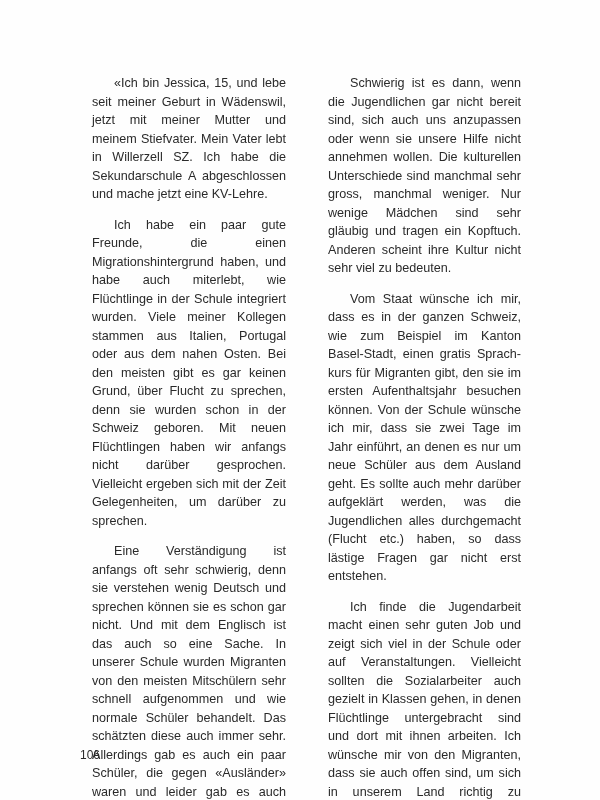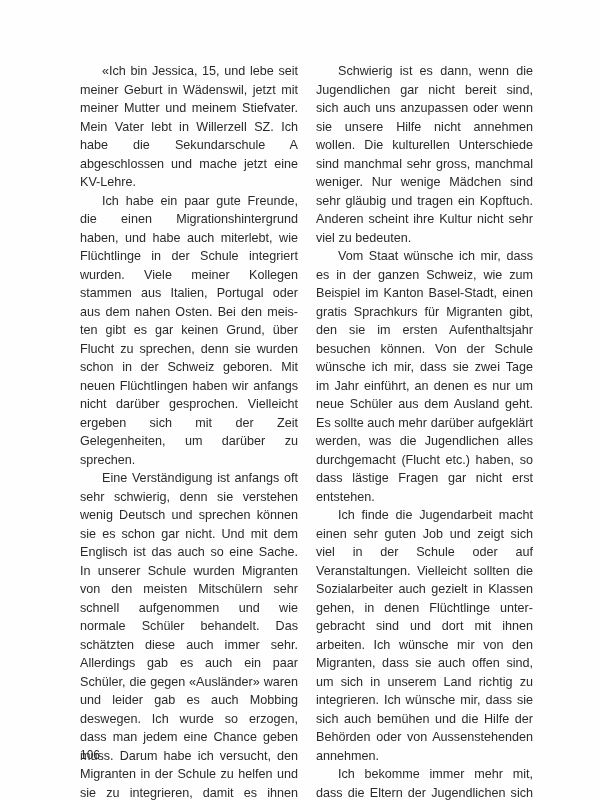--- a/index.html
+++ b/index.html
@@ -6,21 +6,21 @@
   body { width: 600px; height: 800px; position: relative; overflow: hidden; }
   .page { position: absolute; left: 0; top: 0; width: 600px; height: 800px; background: #fefefe; }
   .col {
     position: absolute; top: 62px; width: 218px;
     font-family: "Liberation Sans", sans-serif;
     font-size: 12.6px; line-height: 18.5px; color: #2a2a2a;
     text-align: justify; hyphens: manual;
   }
   .col-left { left: 80px; }
   .col-right { left: 316px; width: 217px; }
-  .col p { margin: 0; text-indent: 22px; }
+  .col p { margin: 12px; text-indent: 22px; }
   .page-number {
     position: absolute; left: 80px; top: 748px;
     font-family: "Liberation Sans", sans-serif; font-size: 12px; color: #2a2a2a;
   }
 </style>
 </head>
 <body>
 
 <div class="page">
   <div class="col col-left">

